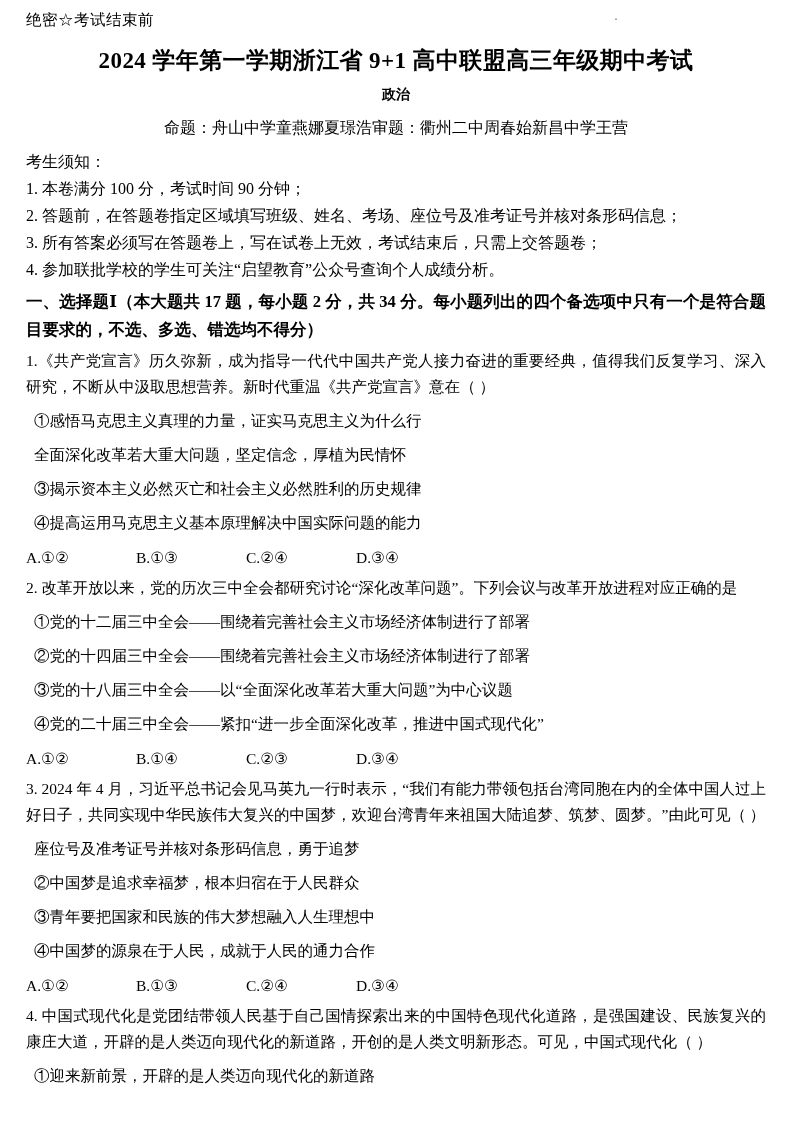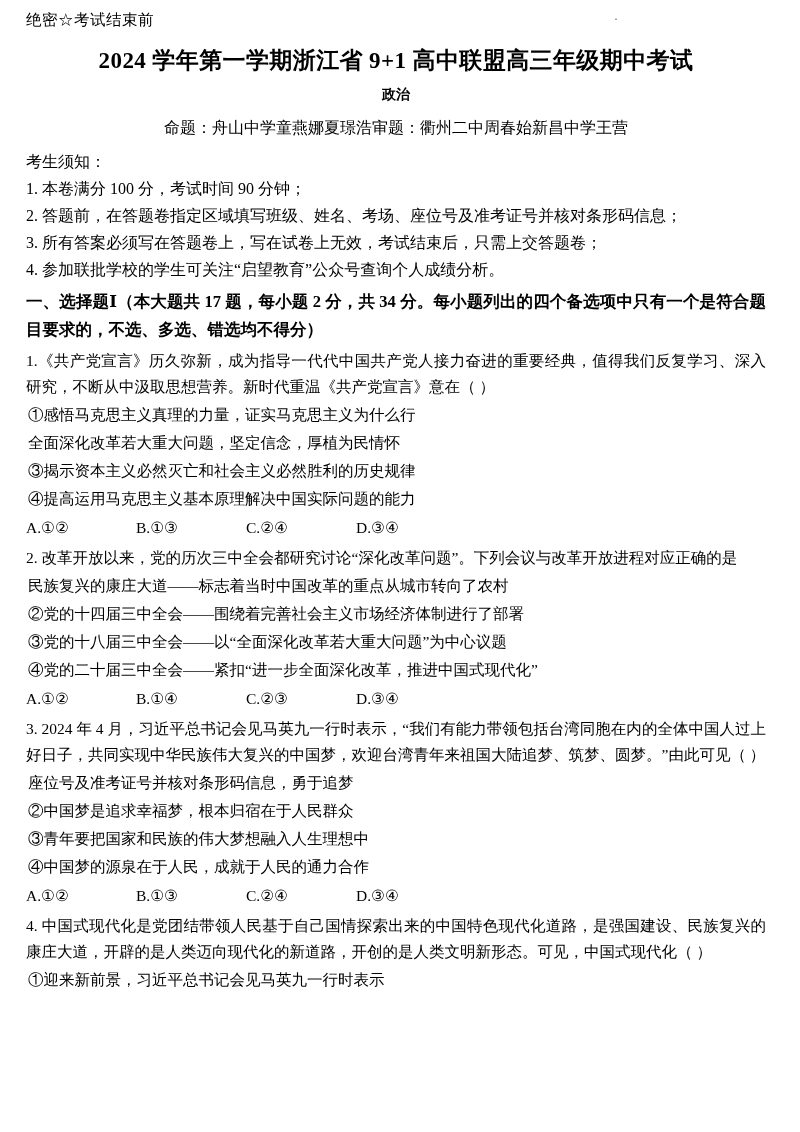--- a/index.html
+++ b/index.html
@@ -77,21 +77,21 @@
   }
   .q-stem {
     font-size: 15.5px;
     line-height: 26px;
     text-align: justify;
     margin: 0;
   }
   .opt {
     font-size: 15.5px;
     line-height: 26px;
-    margin: 2px;
+    margin: 8px;
     text-align: justify;
   }
   .choices {
     font-size: 15.5px;
     line-height: 27px;
     margin: 0;
     display: flex;
   }
   .choices span {
     display: inline-block;
@@ -130,21 +130,21 @@
     <div class="choices">
       <span class="choice-a">A.①②</span>
       <span class="choice-b">B.①③</span>
       <span class="choice-c">C.②④</span>
       <span class="choice-d">D.③④</span>
     </div>
   </div>
 
   <div class="q">
     <div class="q-stem">2. 改革开放以来，党的历次三中全会都研究讨论“深化改革问题”。下列会议与改革开放进程对应正确的是</div>
-    <div class="opt">民族复兴的康庄大道——标志着当时中国改革的重点从城市转向了农村</div>
+    <div class="opt">①党的十二届三中全会——围绕着完善社会主义市场经济体制进行了部署</div>
     <div class="opt">②党的十四届三中全会——围绕着完善社会主义市场经济体制进行了部署</div>
     <div class="opt">③党的十八届三中全会——以“全面深化改革若大重大问题”为中心议题</div>
     <div class="opt">④党的二十届三中全会——紧扣“进一步全面深化改革，推进中国式现代化”</div>
     <div class="choices">
       <span class="choice-a">A.①②</span>
       <span class="choice-b">B.①④</span>
       <span class="choice-c">C.②③</span>
       <span class="choice-d">D.③④</span>
     </div>
   </div>
@@ -158,16 +158,16 @@
     <div class="choices">
       <span class="choice-a">A.①②</span>
       <span class="choice-b">B.①③</span>
       <span class="choice-c">C.②④</span>
       <span class="choice-d">D.③④</span>
     </div>
   </div>
 
   <div class="q">
     <div class="q-stem">4. 中国式现代化是党团结带领人民基于自己国情探索出来的中国特色现代化道路，是强国建设、民族复兴的康庄大道，开辟的是人类迈向现代化的新道路，开创的是人类文明新形态。可见，中国式现代化（    ）</div>
-    <div class="opt">①迎来新前景，习近平总书记会见马英九一行时表示</div>
+    <div class="opt">①迎来新前景，开辟的是人类迈向现代化的新道路</div>
   </div>
 
 </div>
 
 </body></html>

